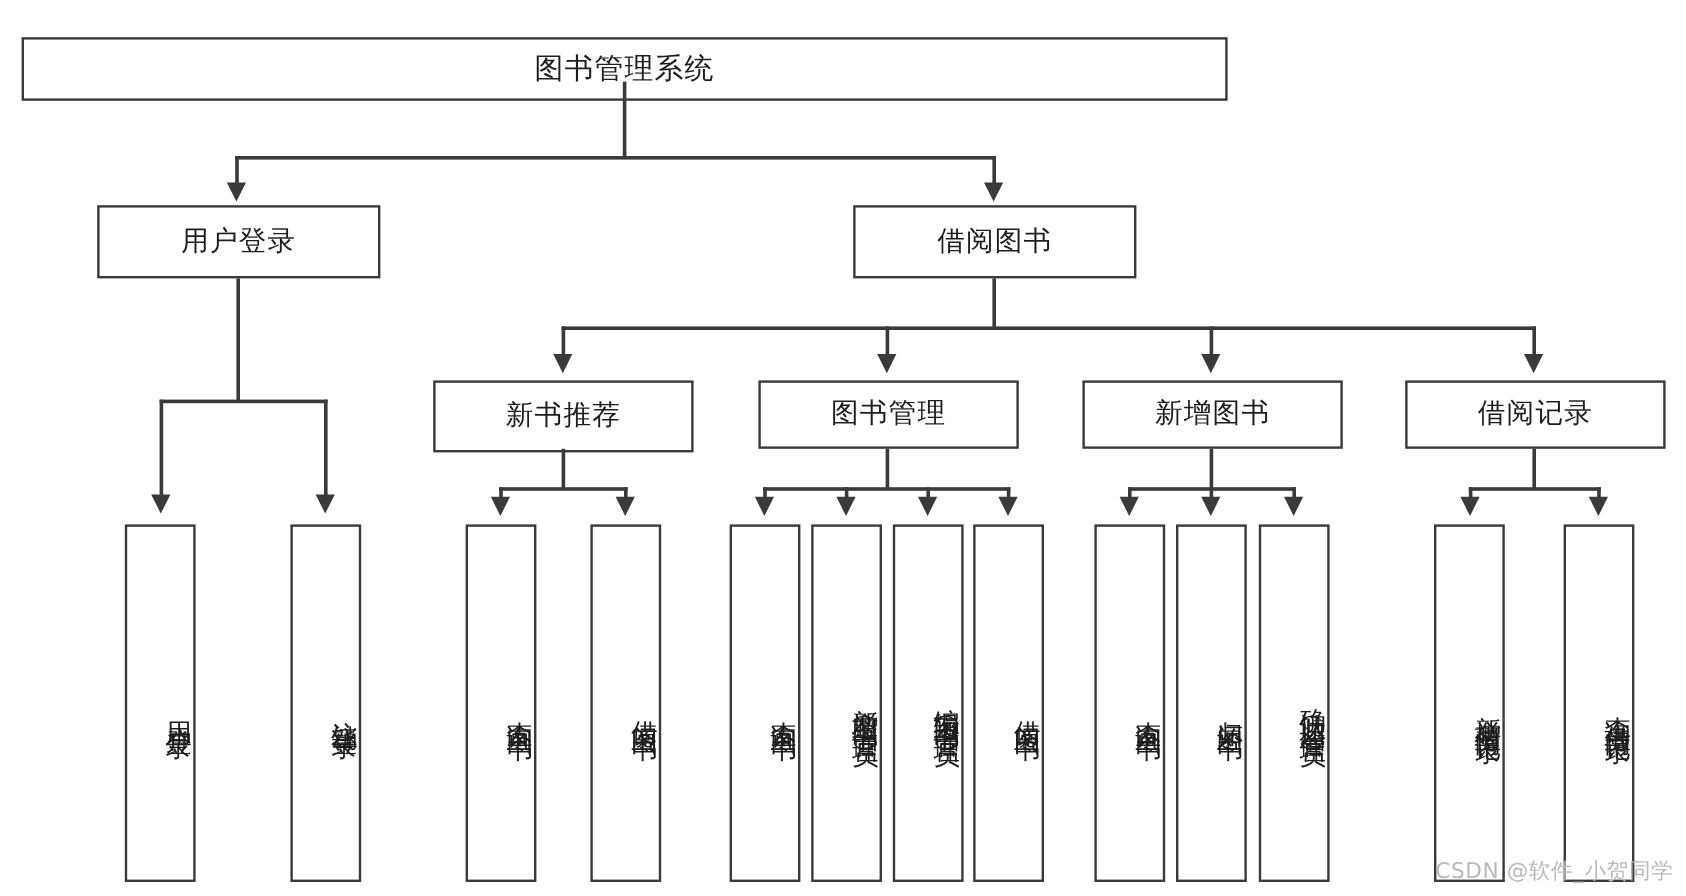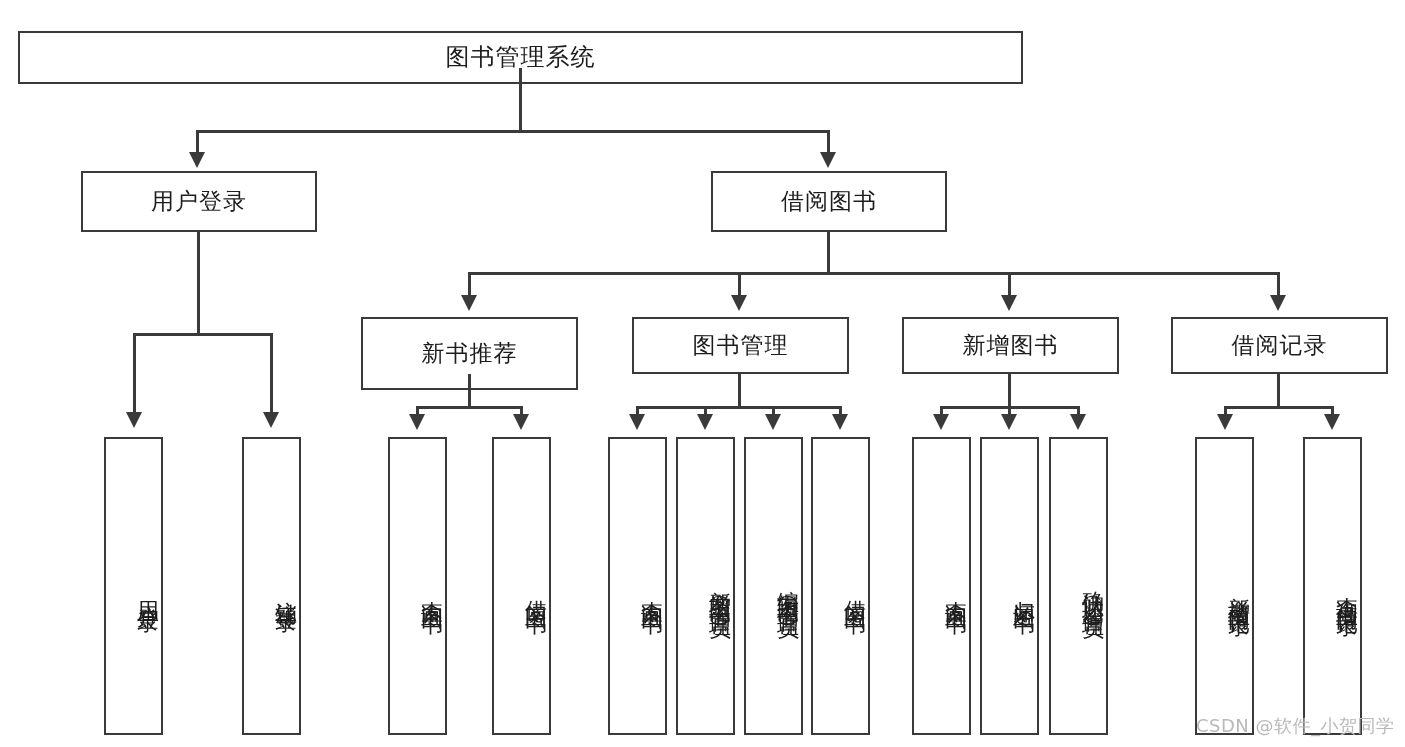--- a/index.html
+++ b/index.html
@@ -109,21 +109,21 @@
   <div class="edge h" style="left:468px; top:272px; width:812px; height:3px;"></div>
   <div class="edge v" style="left:468px; top:272px; width:3px; height:26px;"></div>
   <div class="arrow" style="left:461px; top:295px;"></div>
   <div class="edge v" style="left:738px; top:272px; width:3px; height:26px;"></div>
   <div class="arrow" style="left:731px; top:295px;"></div>
   <div class="edge v" style="left:1008px; top:272px; width:3px; height:26px;"></div>
   <div class="arrow" style="left:1001px; top:295px;"></div>
   <div class="edge v" style="left:1277px; top:272px; width:3px; height:26px;"></div>
   <div class="arrow" style="left:1270px; top:295px;"></div>
 
-  <div class="node horiz" style="left:361px; top:317px; width:217px; height:73px;text-align:right;">
+  <div class="node horiz" style="left:361px; top:317px; width:217px; height:60px;text-align:right;">
     <span>新书推荐</span>
   </div>
   <div class="node horiz" style="left:632px; top:317px; width:217px; height:57px;">
     <span>图书管理</span>
   </div>
   <div class="node horiz" style="left:902px; top:317px; width:217px; height:57px;">
     <span>新增图书</span>
   </div>
   <div class="node horiz" style="left:1171px; top:317px; width:217px; height:57px;justify-content:center;">
     <span>借阅记录</span>

